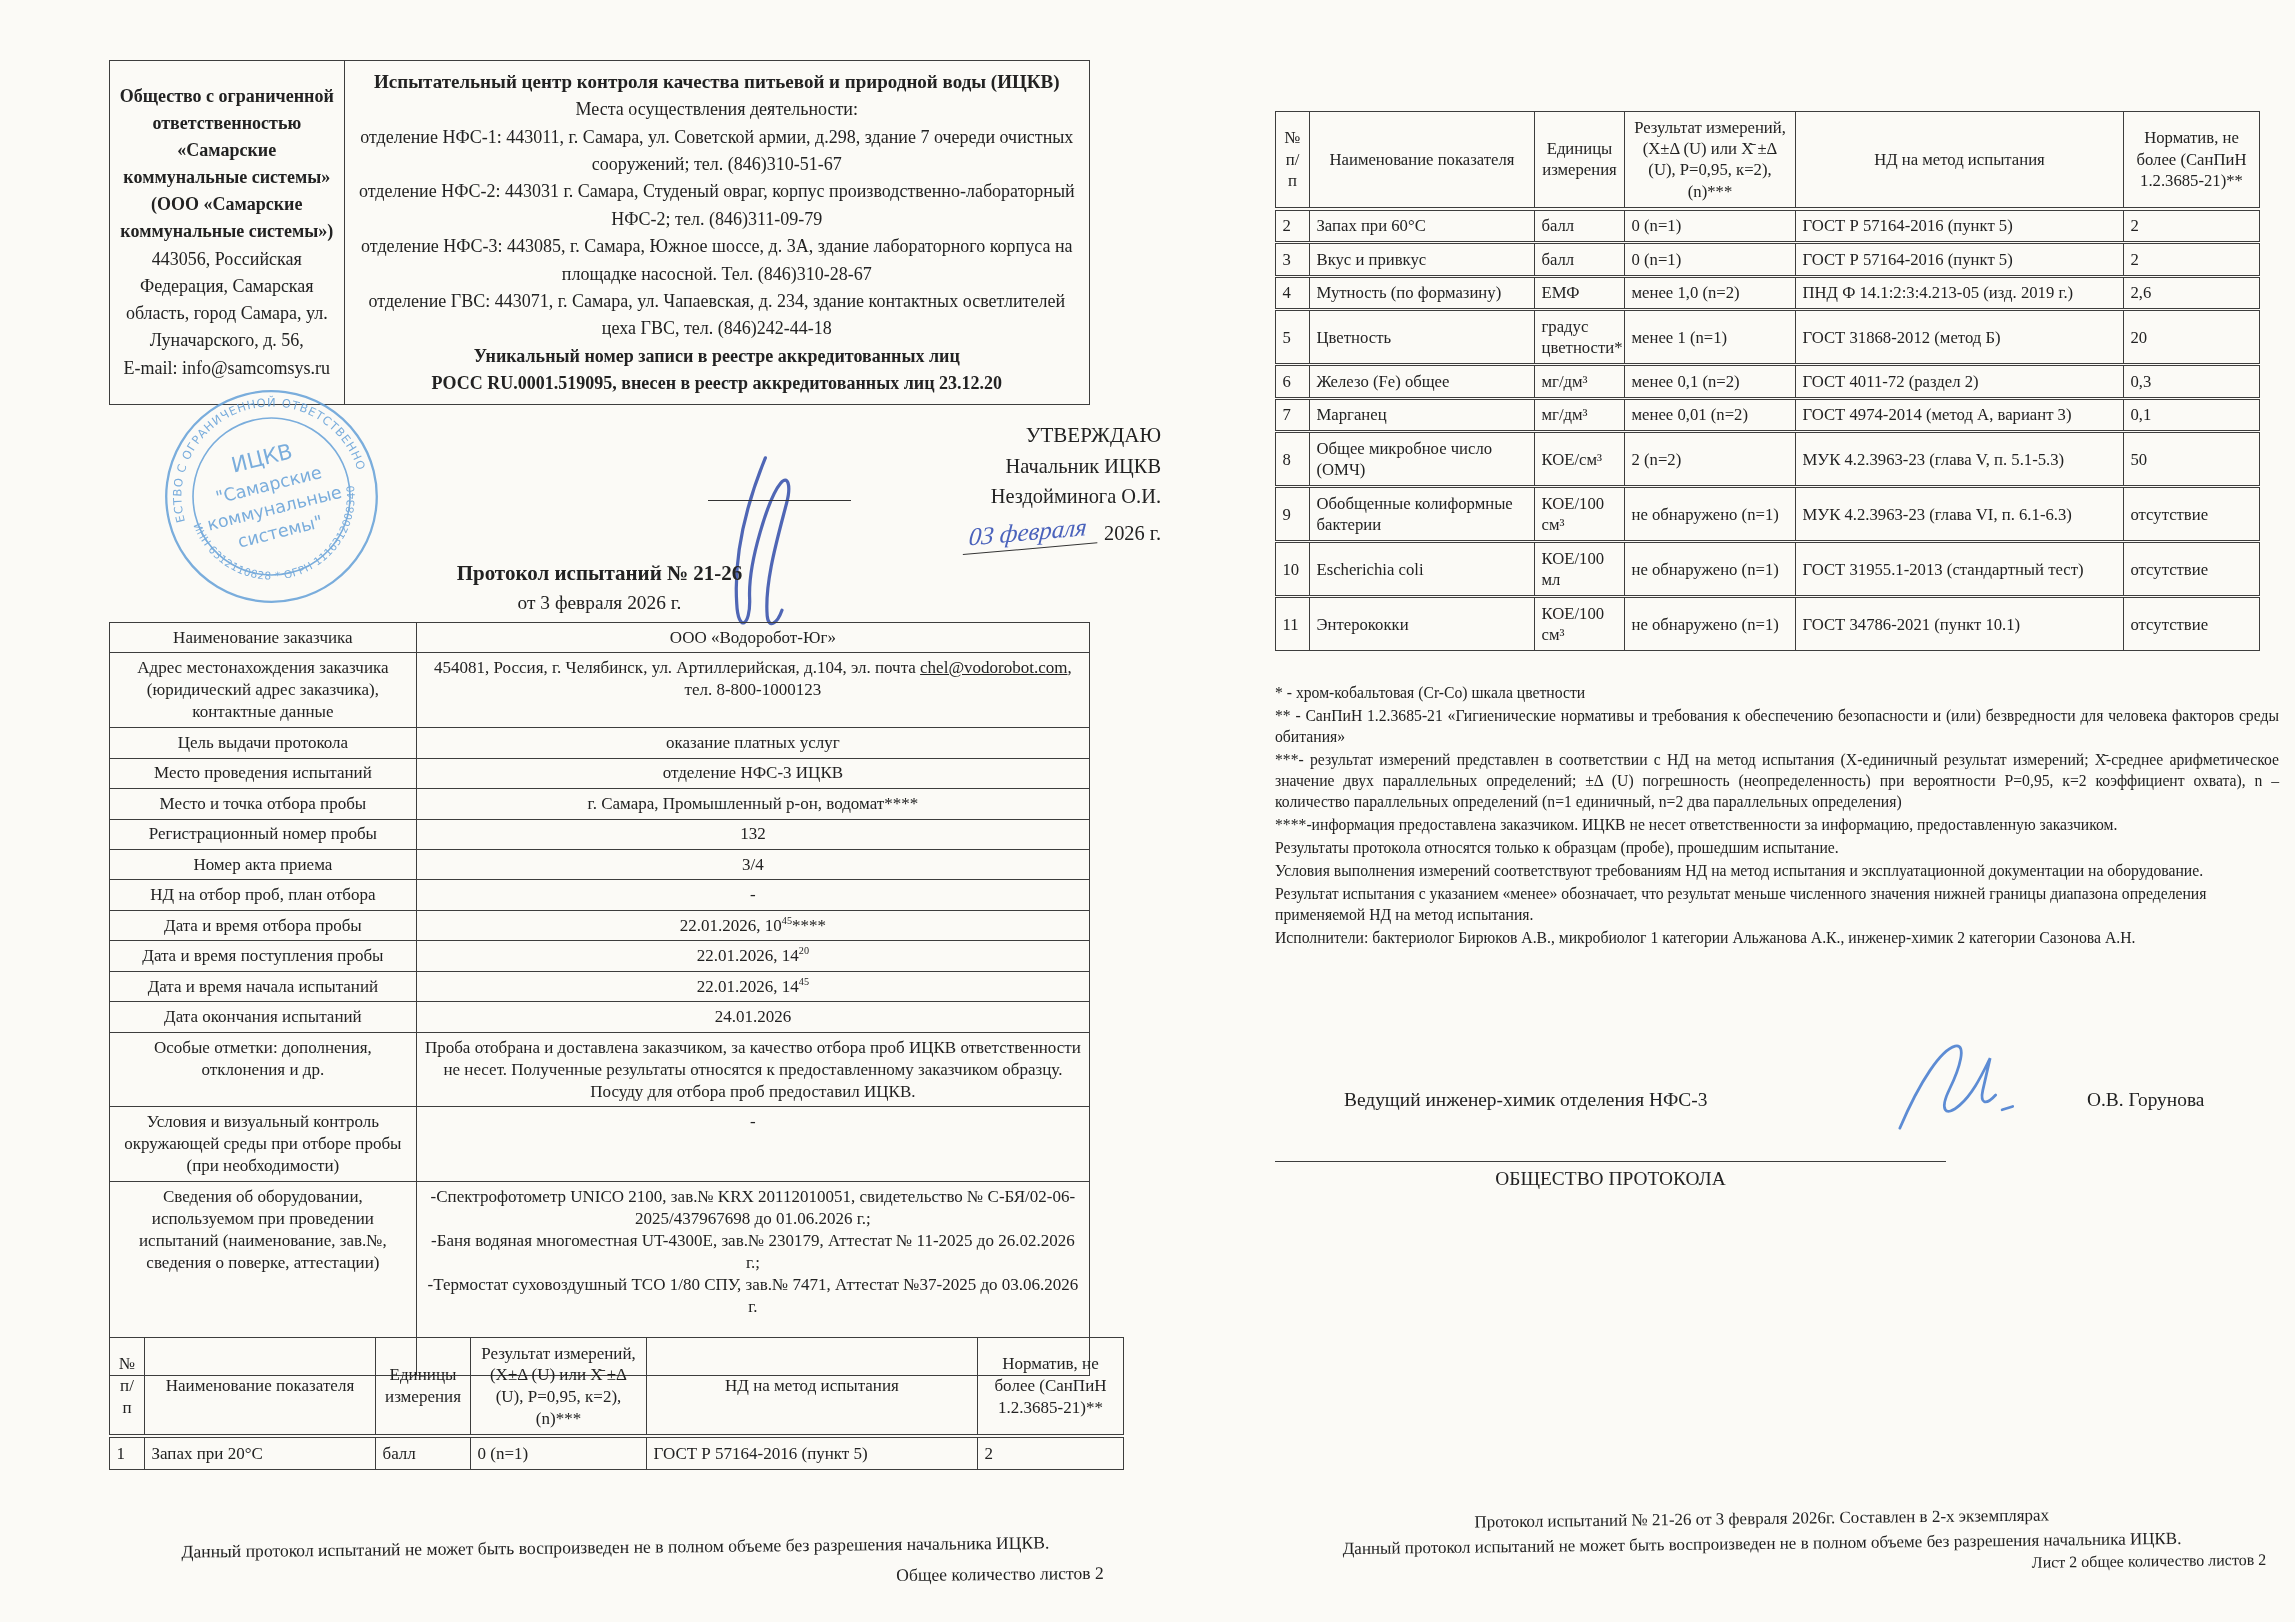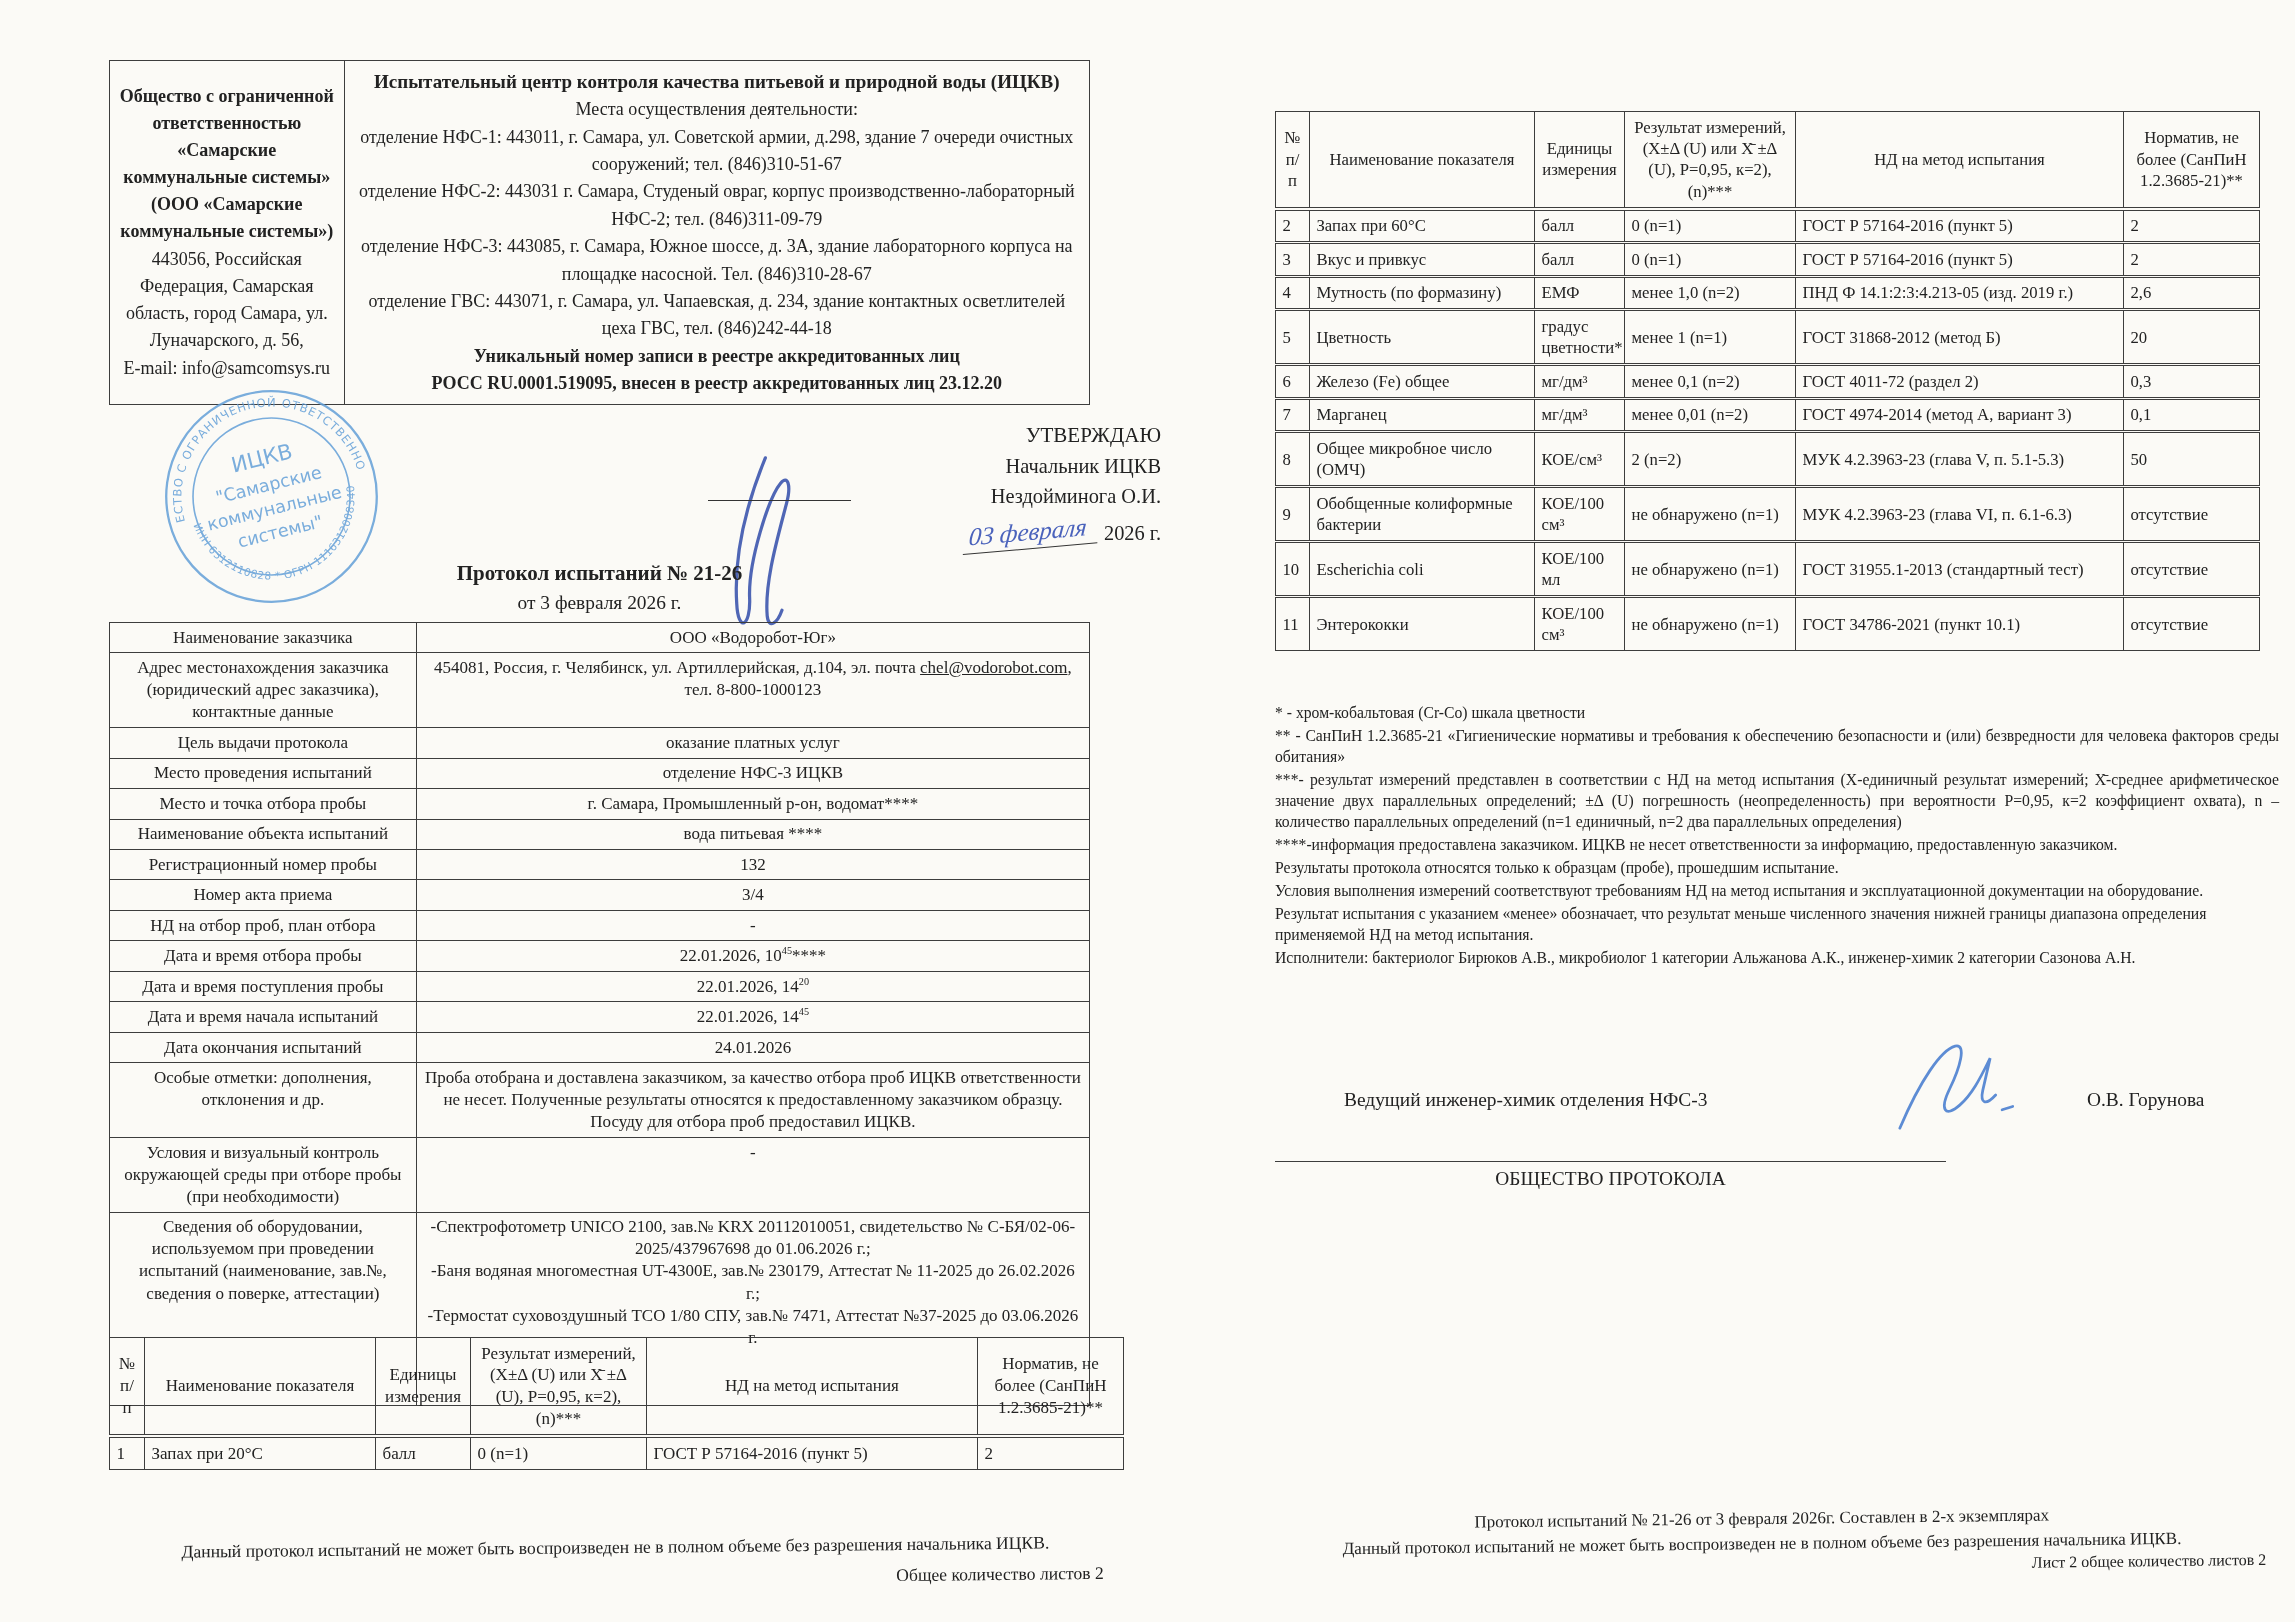--- a/index.html
+++ b/index.html
@@ -59,21 +59,21 @@
   .res-p2 table{width:985px;font-size:16.7px;}
   
   .footer1{left:109px;top:1537px;width:1013px;transform:rotate(-.6deg);font-size:17.6px;}
   .footer1 .f1{text-align:center;}
   .footer1 .f2{text-align:right;padding-right:18.5px;margin-top:10.2px;}
   .footer2{left:1244px;top:1509px;width:1036px;transform:rotate(-.7deg);font-size:17px;}
   .footer2 .f1{text-align:center;}
   .footer2 .f2{text-align:center;margin-top:4.6px;}
   .footer2 .f3{text-align:right;padding-right:14px;margin-top:3.7px;font-size:16px;}
   
-  .footnotes{left:1275px;top:702px;width:1004px;font-size:15.7px;line-height:1.34;}
+  .footnotes{left:1275px;top:682px;width:1004px;font-size:15.7px;line-height:1.34;}
   .footnotes p{margin:0 0 1.9px 0;}
   .footnotes p.j{text-align:justify;}
   .sign-row{left:1275px;top:1064px;width:1004px;height:97px;}
   .sign-role{position:absolute;left:69px;top:25.4px;font-size:19.4px;}
   .sign-name{position:absolute;left:812px;top:25.4px;font-size:19.4px;}
   .sig2{position:absolute;left:597px;top:-28px;width:157px;height:106px;}
   .end-rule{left:1275px;top:1161px;width:671px;border-top:1.4px solid #3d3d3d;height:0;}
   .end-label{left:1275px;top:1168px;width:671px;text-align:center;font-size:19.4px;}
 </style>
 </head>
@@ -160,24 +160,20 @@
         </tr>
     <tr>
           <td class="lbl">Место проведения испытаний</td>
           <td class="val"><span>отделение НФС-3 ИЦКВ</span><span class="u"></span><sup></sup><span></span></td>
         </tr>
     <tr>
           <td class="lbl">Место и точка отбора пробы</td>
           <td class="val"><span>г. Самара, Промышленный р-он, водомат****</span><span class="u"></span><sup></sup><span></span></td>
         </tr>
     <tr>
-          <td class="lbl">Наименование объекта испытаний</td>
-          <td class="val"><span>вода питьевая ****</span><span class="u"></span><sup></sup><span></span></td>
-        </tr>
-    <tr>
           <td class="lbl">Регистрационный номер пробы</td>
           <td class="val"><span>132</span><span class="u"></span><sup></sup><span></span></td>
         </tr>
     <tr>
           <td class="lbl">Номер акта приема</td>
           <td class="val"><span>3/4</span><span class="u"></span><sup></sup><span></span></td>
         </tr>
     <tr>
           <td class="lbl">НД на отбор проб, план отбора</td>
           <td class="val"><span>-</span><span class="u"></span><sup></sup><span></span></td>

